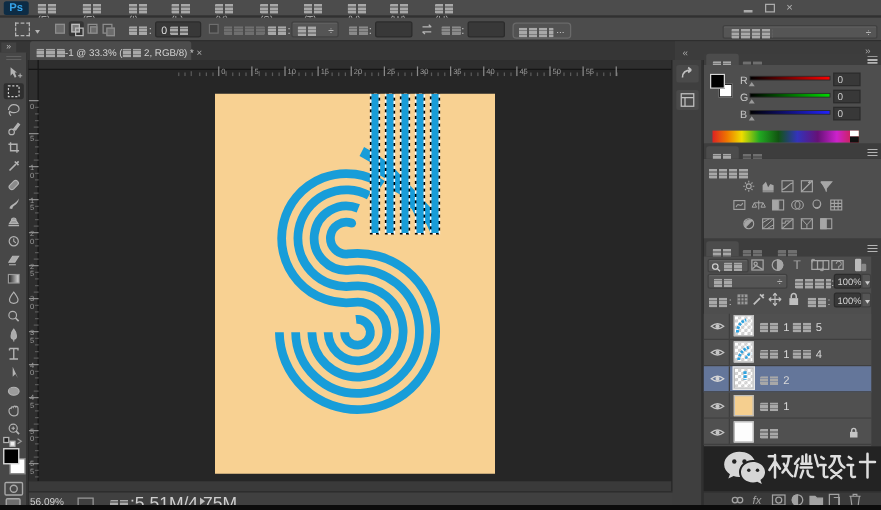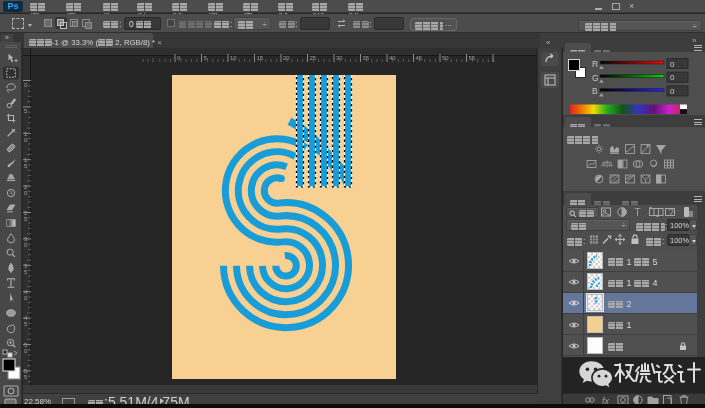--- a/index.html
+++ b/index.html
@@ -285,21 +285,21 @@
             <rect x="309.5" y="18.5" width="7" height="112.5"></rect>
             <rect x="321.5" y="18.5" width="7" height="112.5"></rect>
 </g>
 </g>
 </g>
 </svg>
 </div>
 
 <div class="ab" style="left:23px;top:385px;width:514px;height:8px;background:#3a3a3a"></div>
 <div class="ab" style="left:23px;top:393px;width:516px;height:15px;background:#404040;border-top:1px solid #2a2a2a"></div>
-<div class="ab lbl" style="left:24px;top:397px;font-size:8px;color:#cfcfcf">22.58%</div>
+<div class="ab lbl" style="left:24px;top:397px;font-size:8px;color:#cfcfcf">56.09%</div>
 <div class="ab" style="left:62px;top:398px;width:13px;height:7px;border:1px solid #999"></div>
 <div class="ab lbl" style="left:88px;top:394px;font-size:14px;color:#cfcfcf"><span class="cj" style="width:16px;height:7px"></span>:5.51M/4.75M</div>
 <div class="ab" style="left:160px;top:398px;width:0;height:0;border-left:4px solid #bbb;border-top:3px solid transparent;border-bottom:3px solid transparent"></div>
 
 <div class="ab" style="left:538px;top:48px;width:24px;height:356px;background:#3f3f3f;border-right:1px solid #2f2f2f"></div>
 <div id="stripicons">
 <div class="ab" style="left:541px;top:52px;width:18px;height:14px;background:#4a4a4a;border-radius:2px"><svg width="18" height="14">
         <path d="M5,10 C5,5 8,4 12,4 M12,4 l-2.5,-2 M12,4 l-2.5,2" stroke="#c0c0c0" fill="none" stroke-width="1.3"></path>
       </svg></div>
 <div class="ab" style="left:541px;top:72px;width:18px;height:16px;background:#4a4a4a;border-radius:2px"><svg width="18" height="16">

